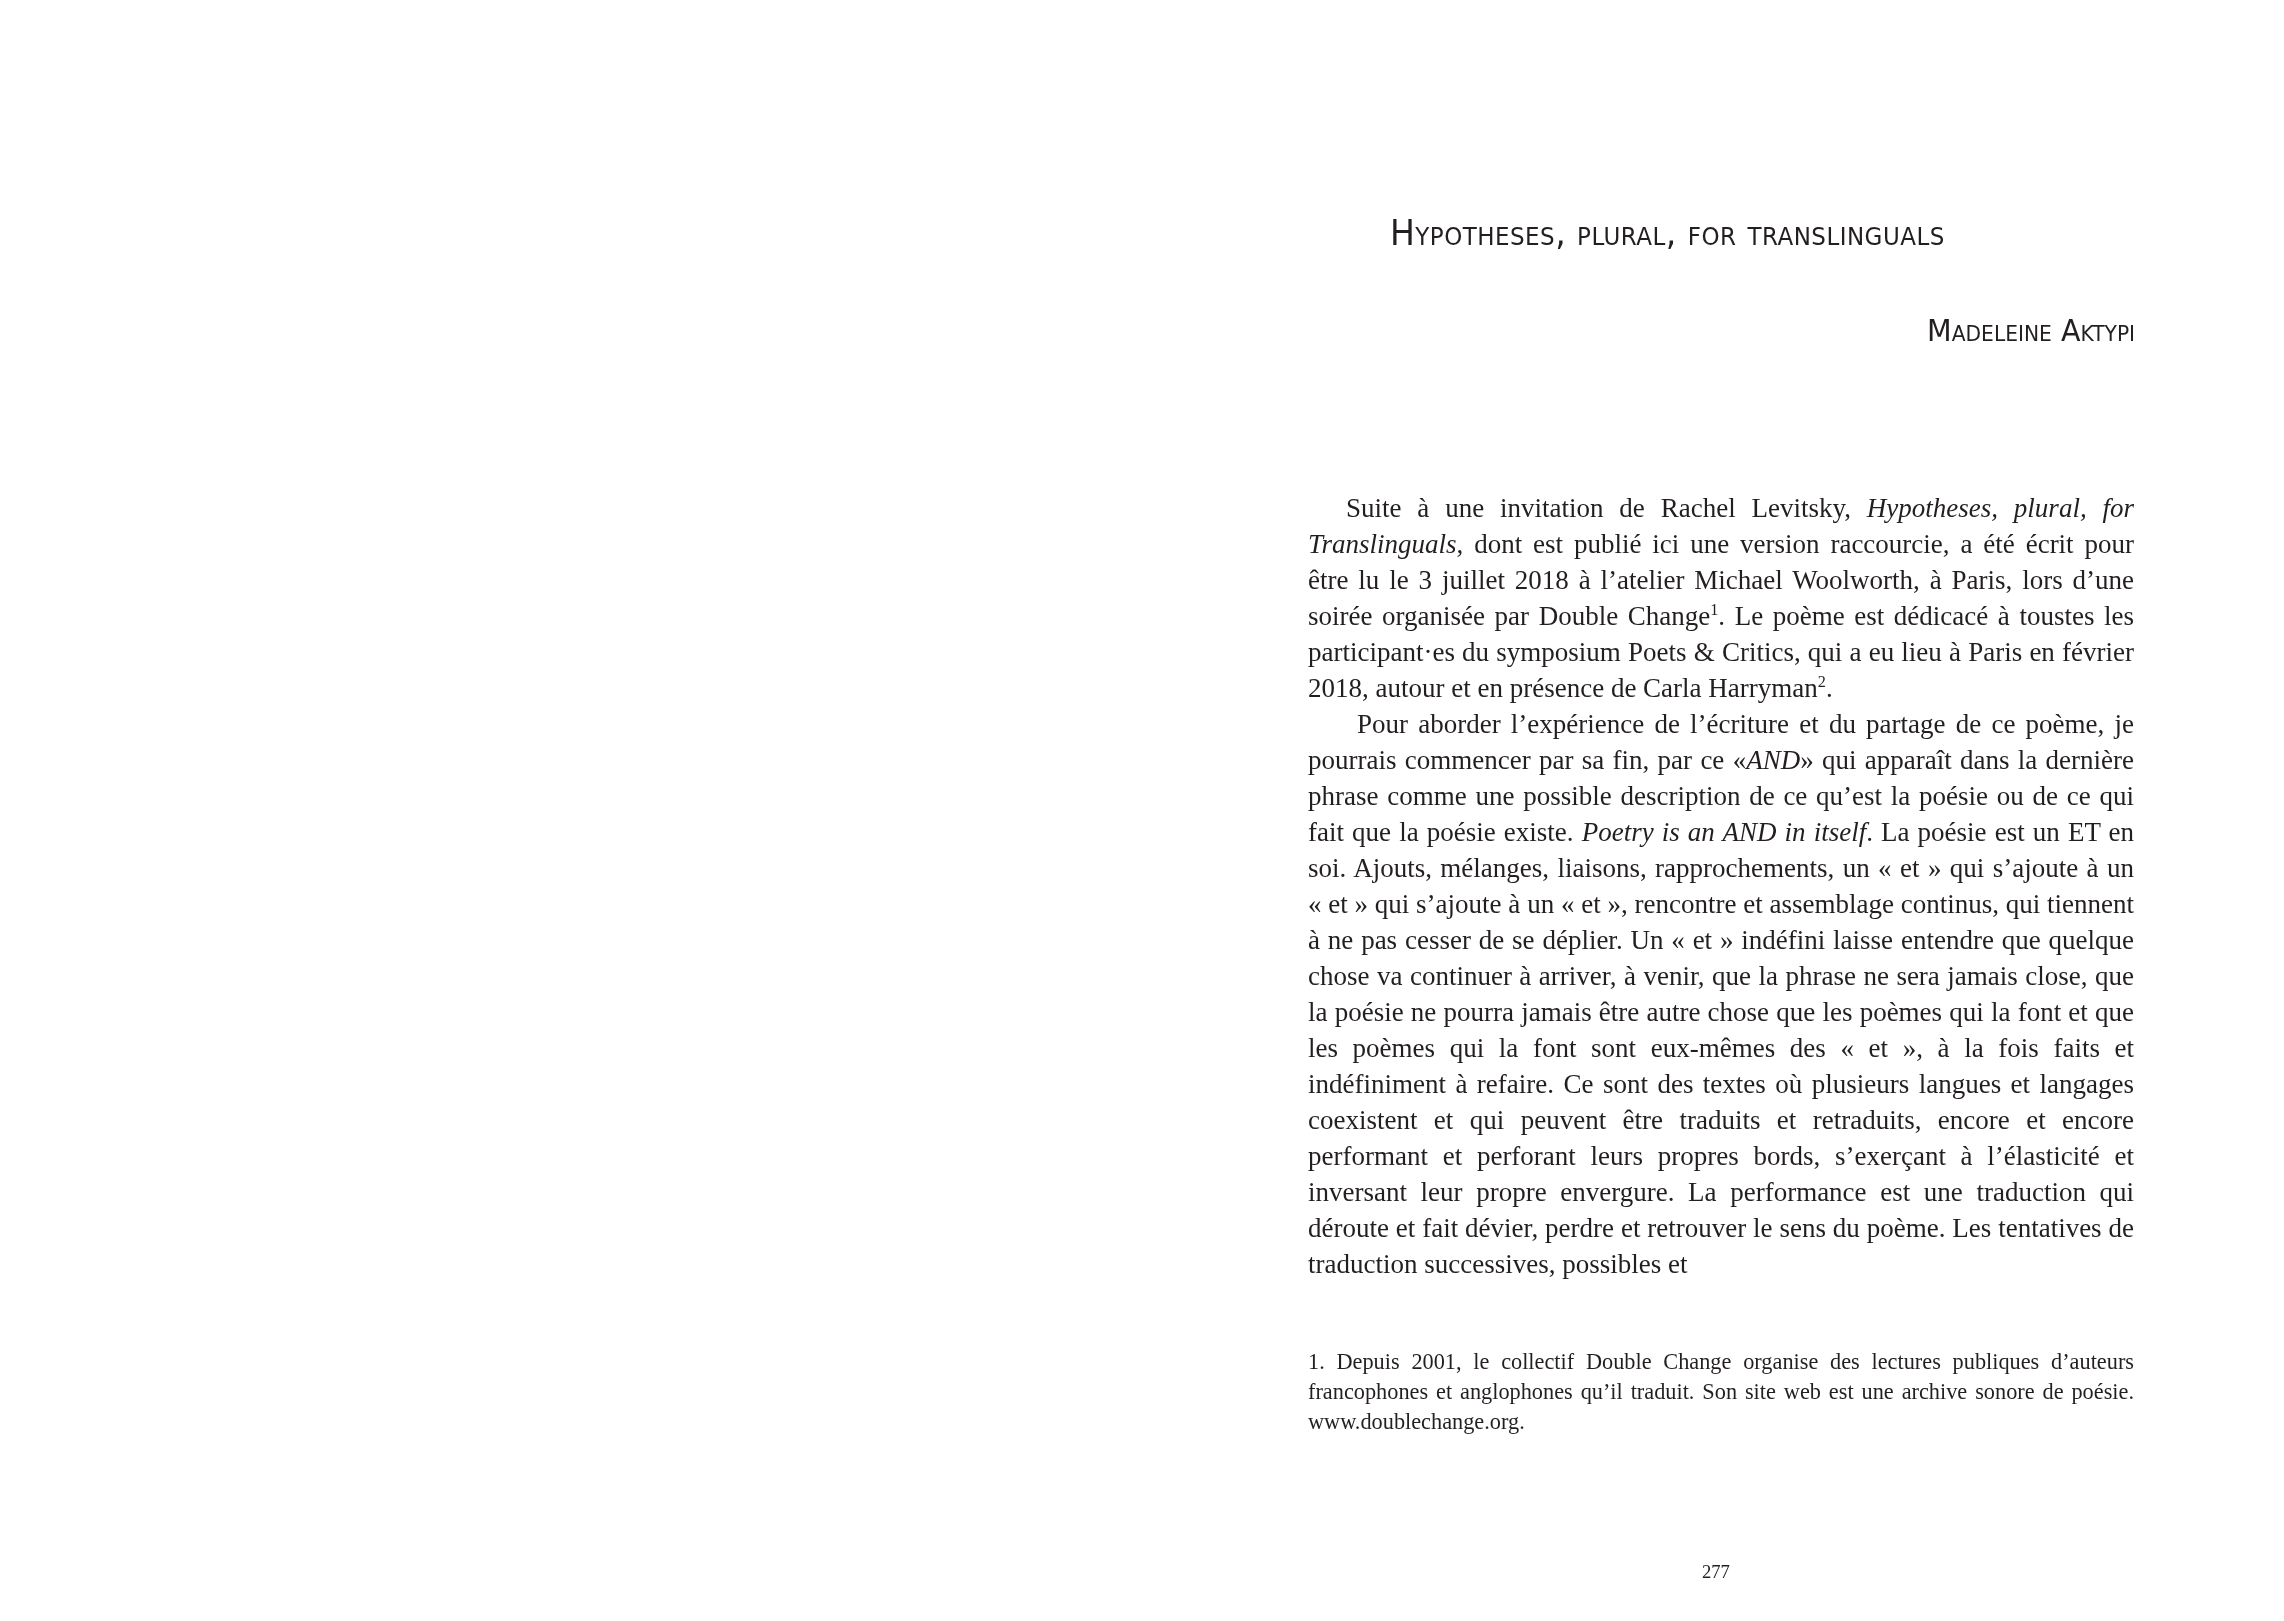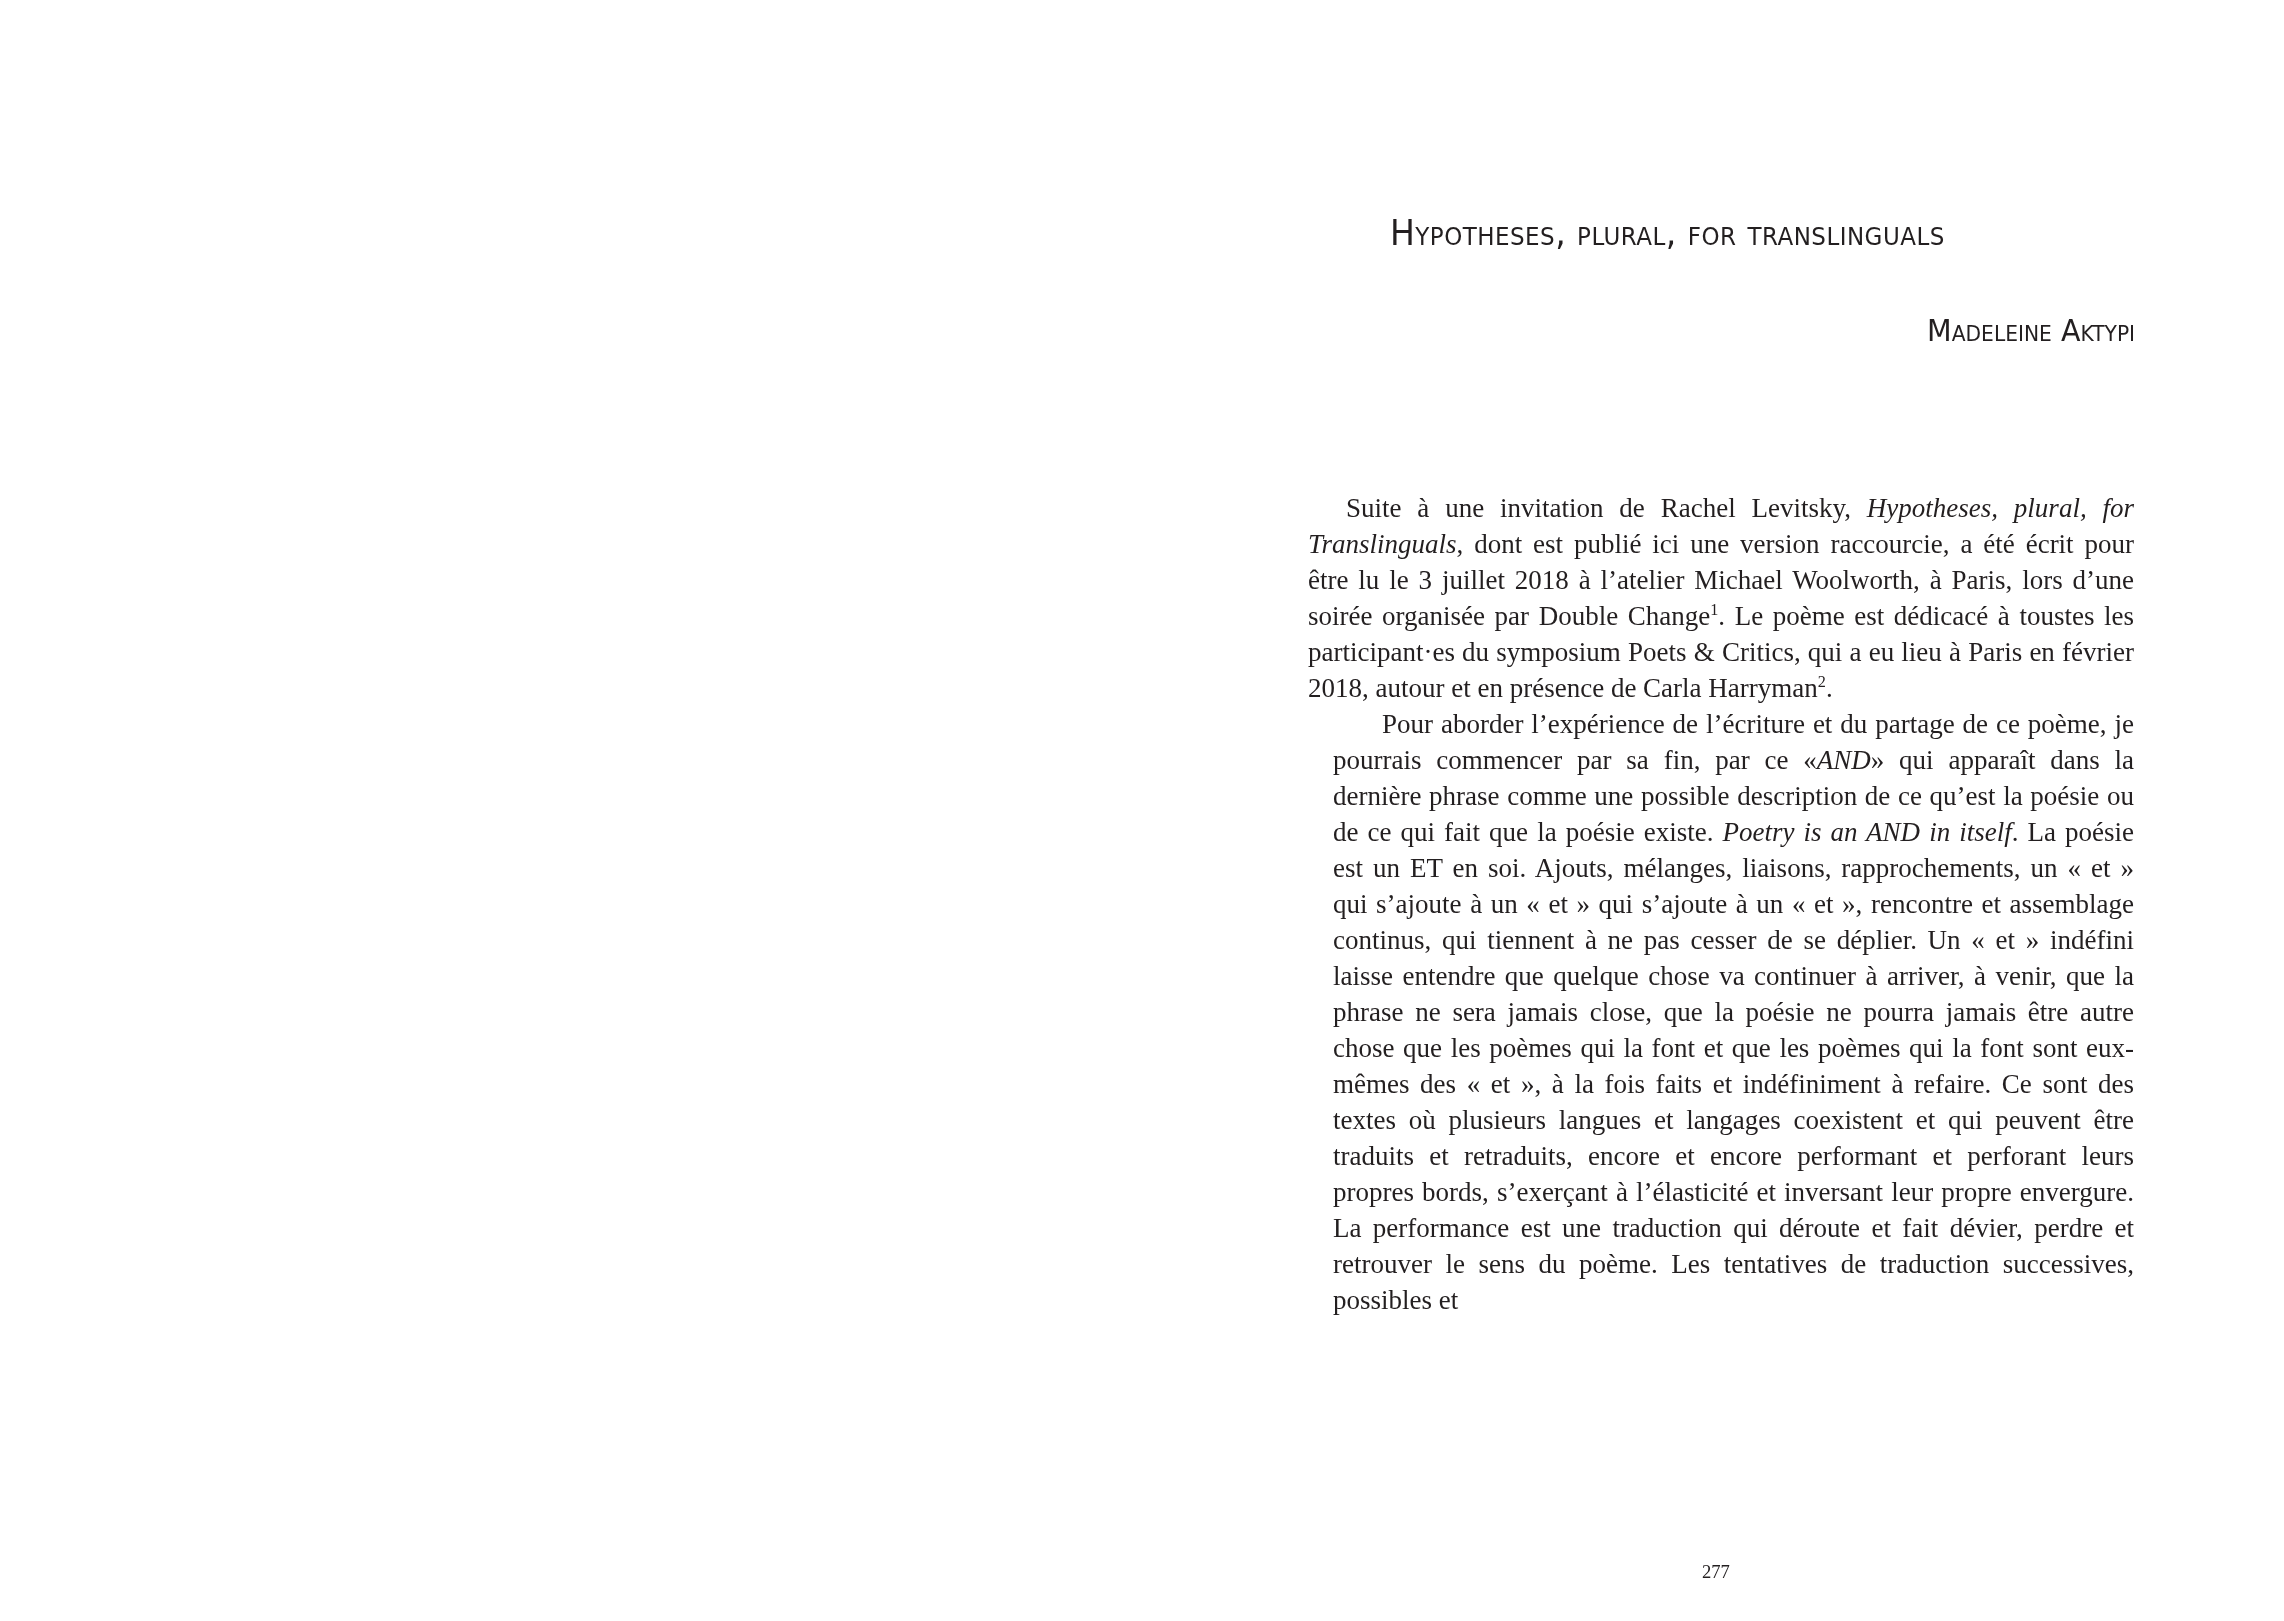--- a/index.html
+++ b/index.html
@@ -16,21 +16,21 @@
       position: absolute; right: 150px; top: 312px;
       font-family: "DejaVu Sans", sans-serif; font-size: 31px; font-variant: small-caps;
       white-space: nowrap; transform: scaleX(0.92); transform-origin: right top;
     }
     .body-text {
       position: absolute; left: 1308px; top: 490px; width: 826px;
       font-family: "Liberation Serif", serif; font-size: 27px; line-height: 36px;
       text-align: justify; hyphens: manual;
     }
     .body-text p { margin: 0; text-indent: 38px; }
-    .body-text p + p { text-indent: 49px; margin-left: 25px; }
+    .body-text p + p { text-indent: 49px; }
     sup { font-size: 0.6em; line-height: 0; vertical-align: super; }
     .footnotes {
       position: absolute; left: 1308px; top: 1347px; width: 826px;
       font-family: "Liberation Serif", serif; font-size: 22.3px; line-height: 30px;
       text-align: justify;
     }
     .footnotes p { margin: 0; }
     .footnote-url { word-break: break-all; }
     .page-number {
       position: absolute; left: 1702px; top: 1561px;
@@ -49,16 +49,17 @@
 <div class="body-text">
   <p>
     <span>Suite à une invitation de Rachel Levitsky, </span><em>Hypotheses, plural, for Translinguals</em><span>, dont est publié ici une version raccourcie, a été écrit pour être lu le 3 juillet 2018 à l’atelier Michael Woolworth, à Paris, lors d’une soirée organisée par Double Change</span><sup>1</sup><span>. Le poème est dédicacé à toustes les partici­pant·es du symposium Poets &amp; Critics, qui a eu lieu à Paris en février 2018, autour et en présence de Carla Harryman</span><sup>2</sup><span>.</span>
   </p>
   <p>
     <span>Pour aborder l’expérience de l’écriture et du partage de ce poème, je pourrais commencer par sa fin, par ce «</span><em>AND</em><span>» qui apparaît dans la dernière phrase comme une possible description de ce qu’est la poésie ou de ce qui fait que la poésie existe. </span><em>Poetry is an AND in itself</em><span>. La poésie est un ET en soi. Ajouts, mélanges, liaisons, rapprochements, un « et » qui s’ajoute à un « et » qui s’ajoute à un « et », rencontre et assemblage continus, qui tiennent à ne pas cesser de se déplier. Un « et » indéfini laisse entendre que quelque chose va continuer à arriver, à venir, que la phrase ne sera jamais close, que la poésie ne pourra jamais être autre chose que les poèmes qui la font et que les poèmes qui la font sont eux-mêmes des « et », à la fois faits et indéfiniment à refaire. Ce sont des textes où plusieurs langues et langages coexistent et qui peuvent être traduits et retraduits, encore et encore performant et perforant leurs propres bords, s’exerçant à l’élasticité et inversant leur propre envergure. La performance est une traduction qui déroute et fait dévier, perdre et retrou­ver le sens du poème. Les tentatives de traduction successives, possibles et</span>
   </p>
 </div>
 
 <div class="footnotes">
+  <p>1. Depuis 2001, le collectif Double Change organise des lectures publiques d’auteurs francophones et anglophones qu’il traduit. Son site web est une archive sonore de poésie. www.doublechange.org.</p>
 </div>
 
 <div class="page-number">277</div>
 
 
 </body></html>

